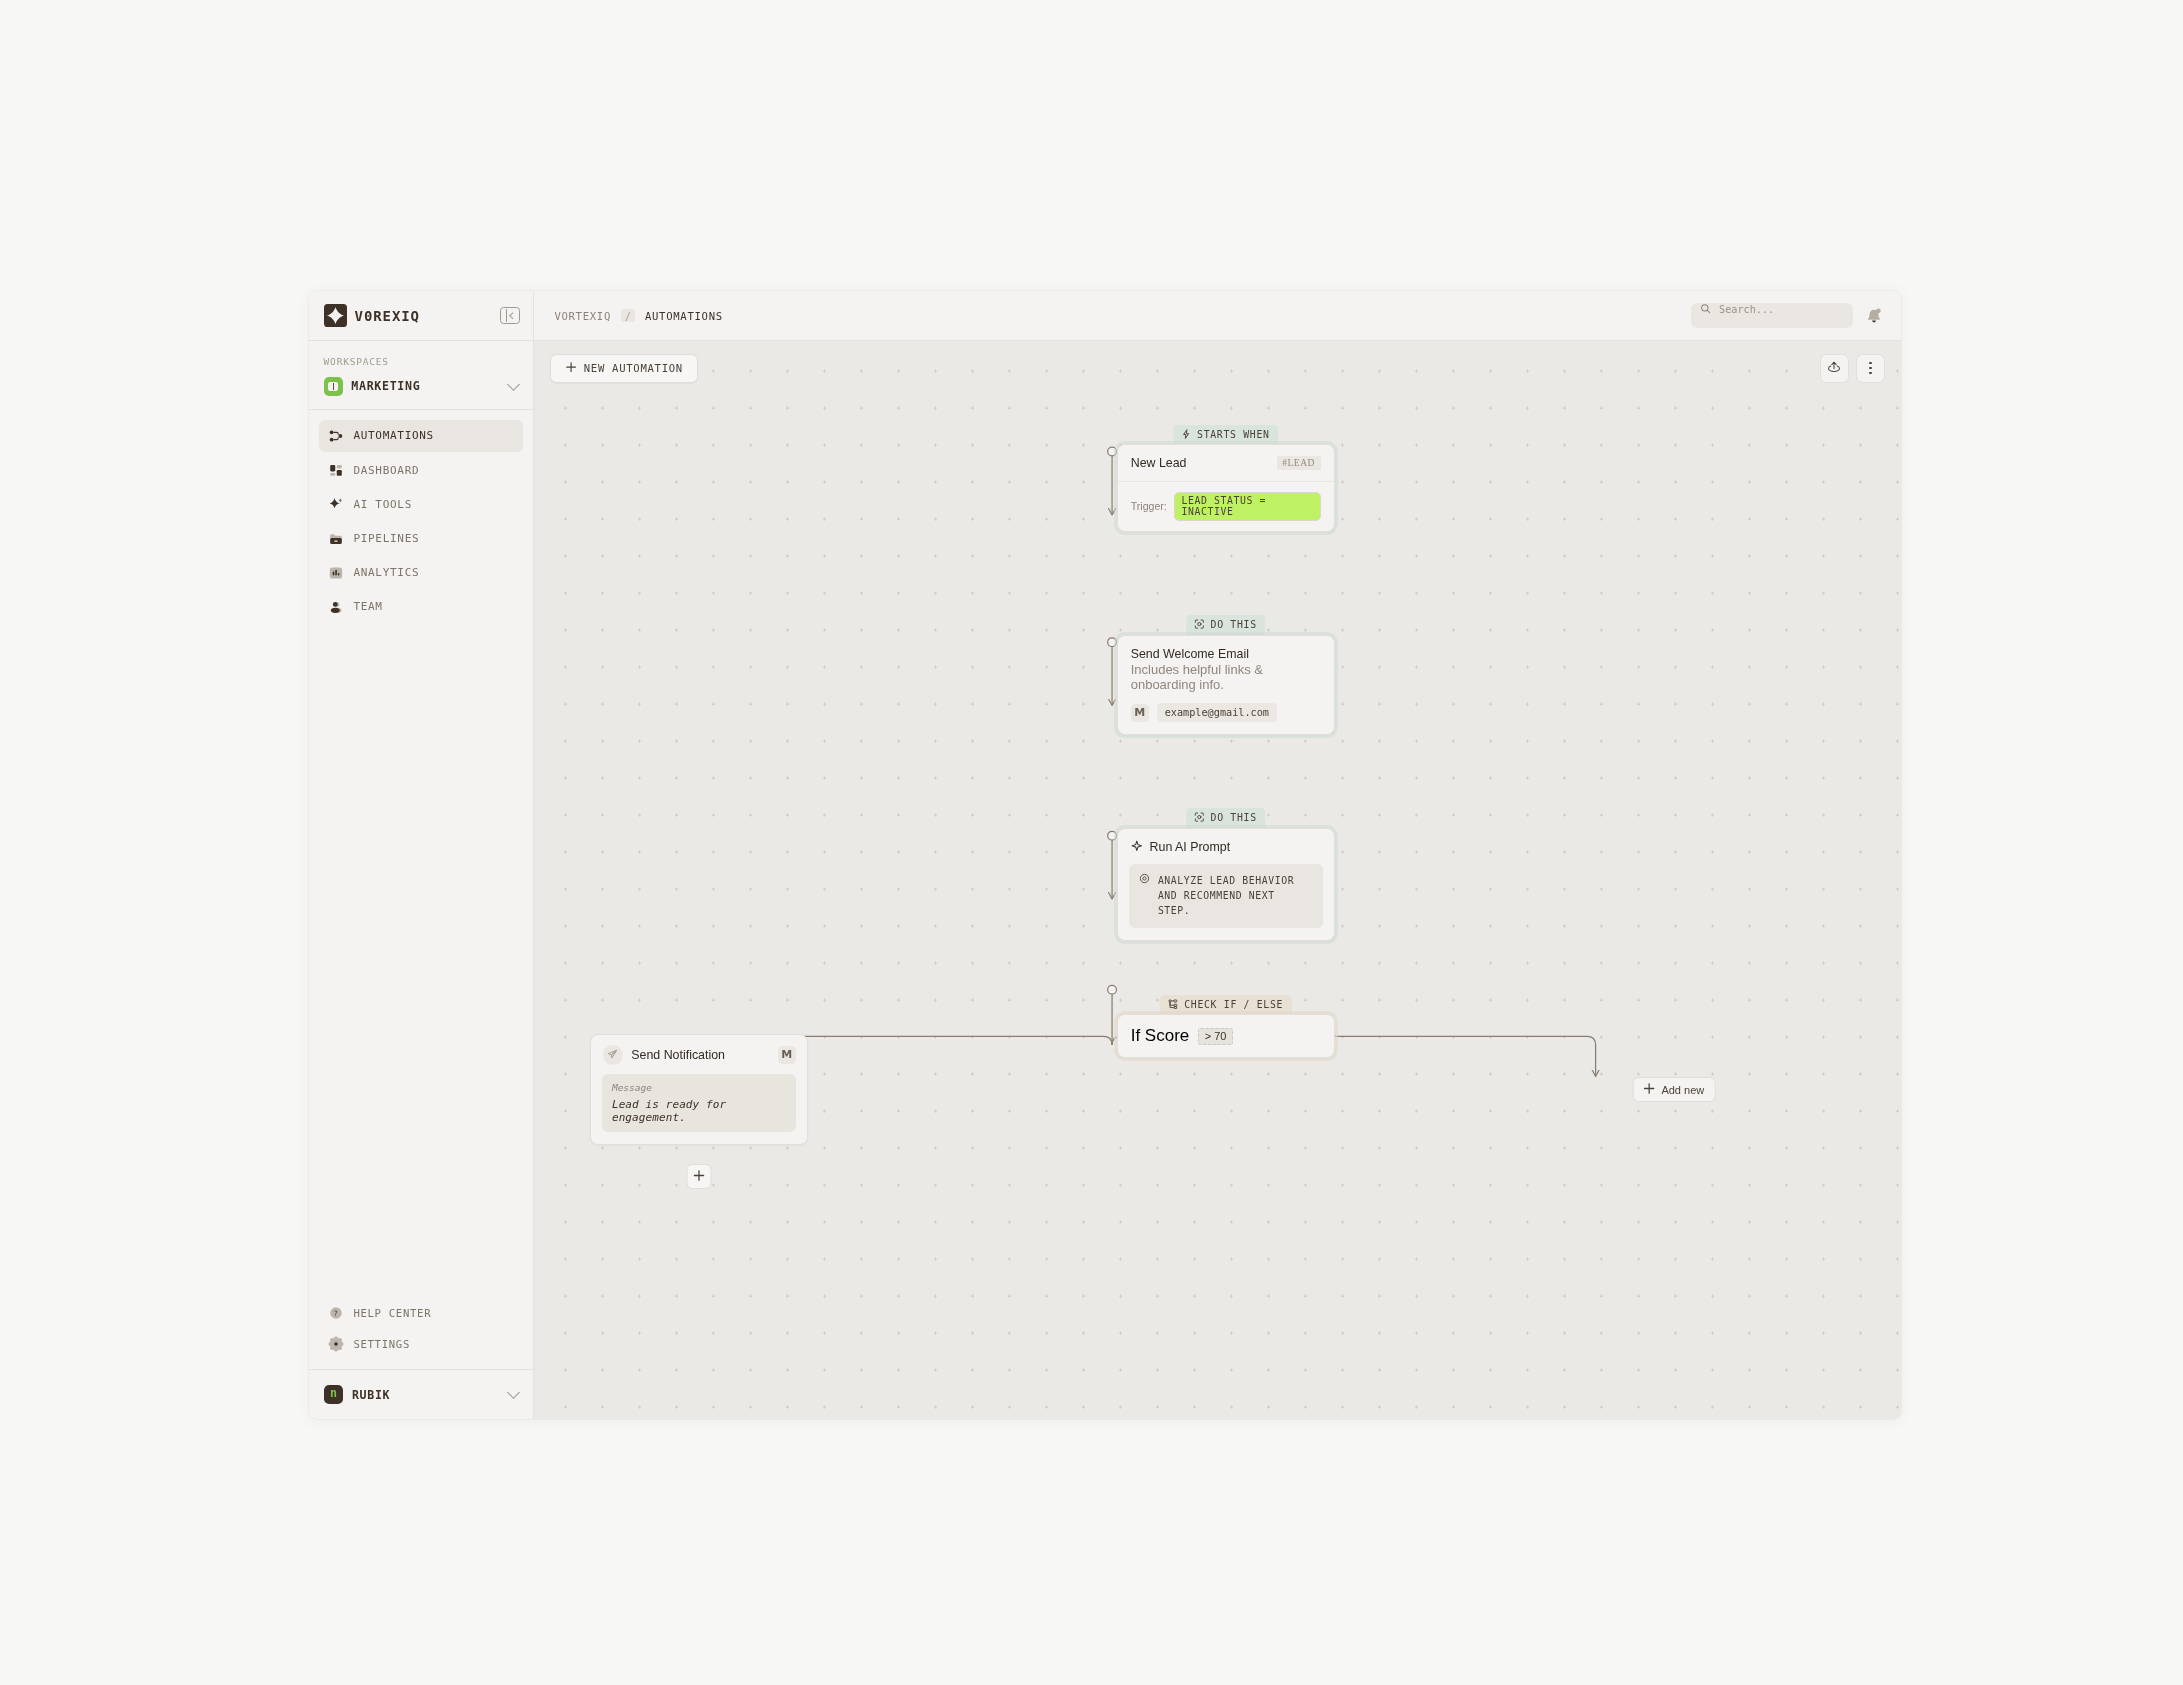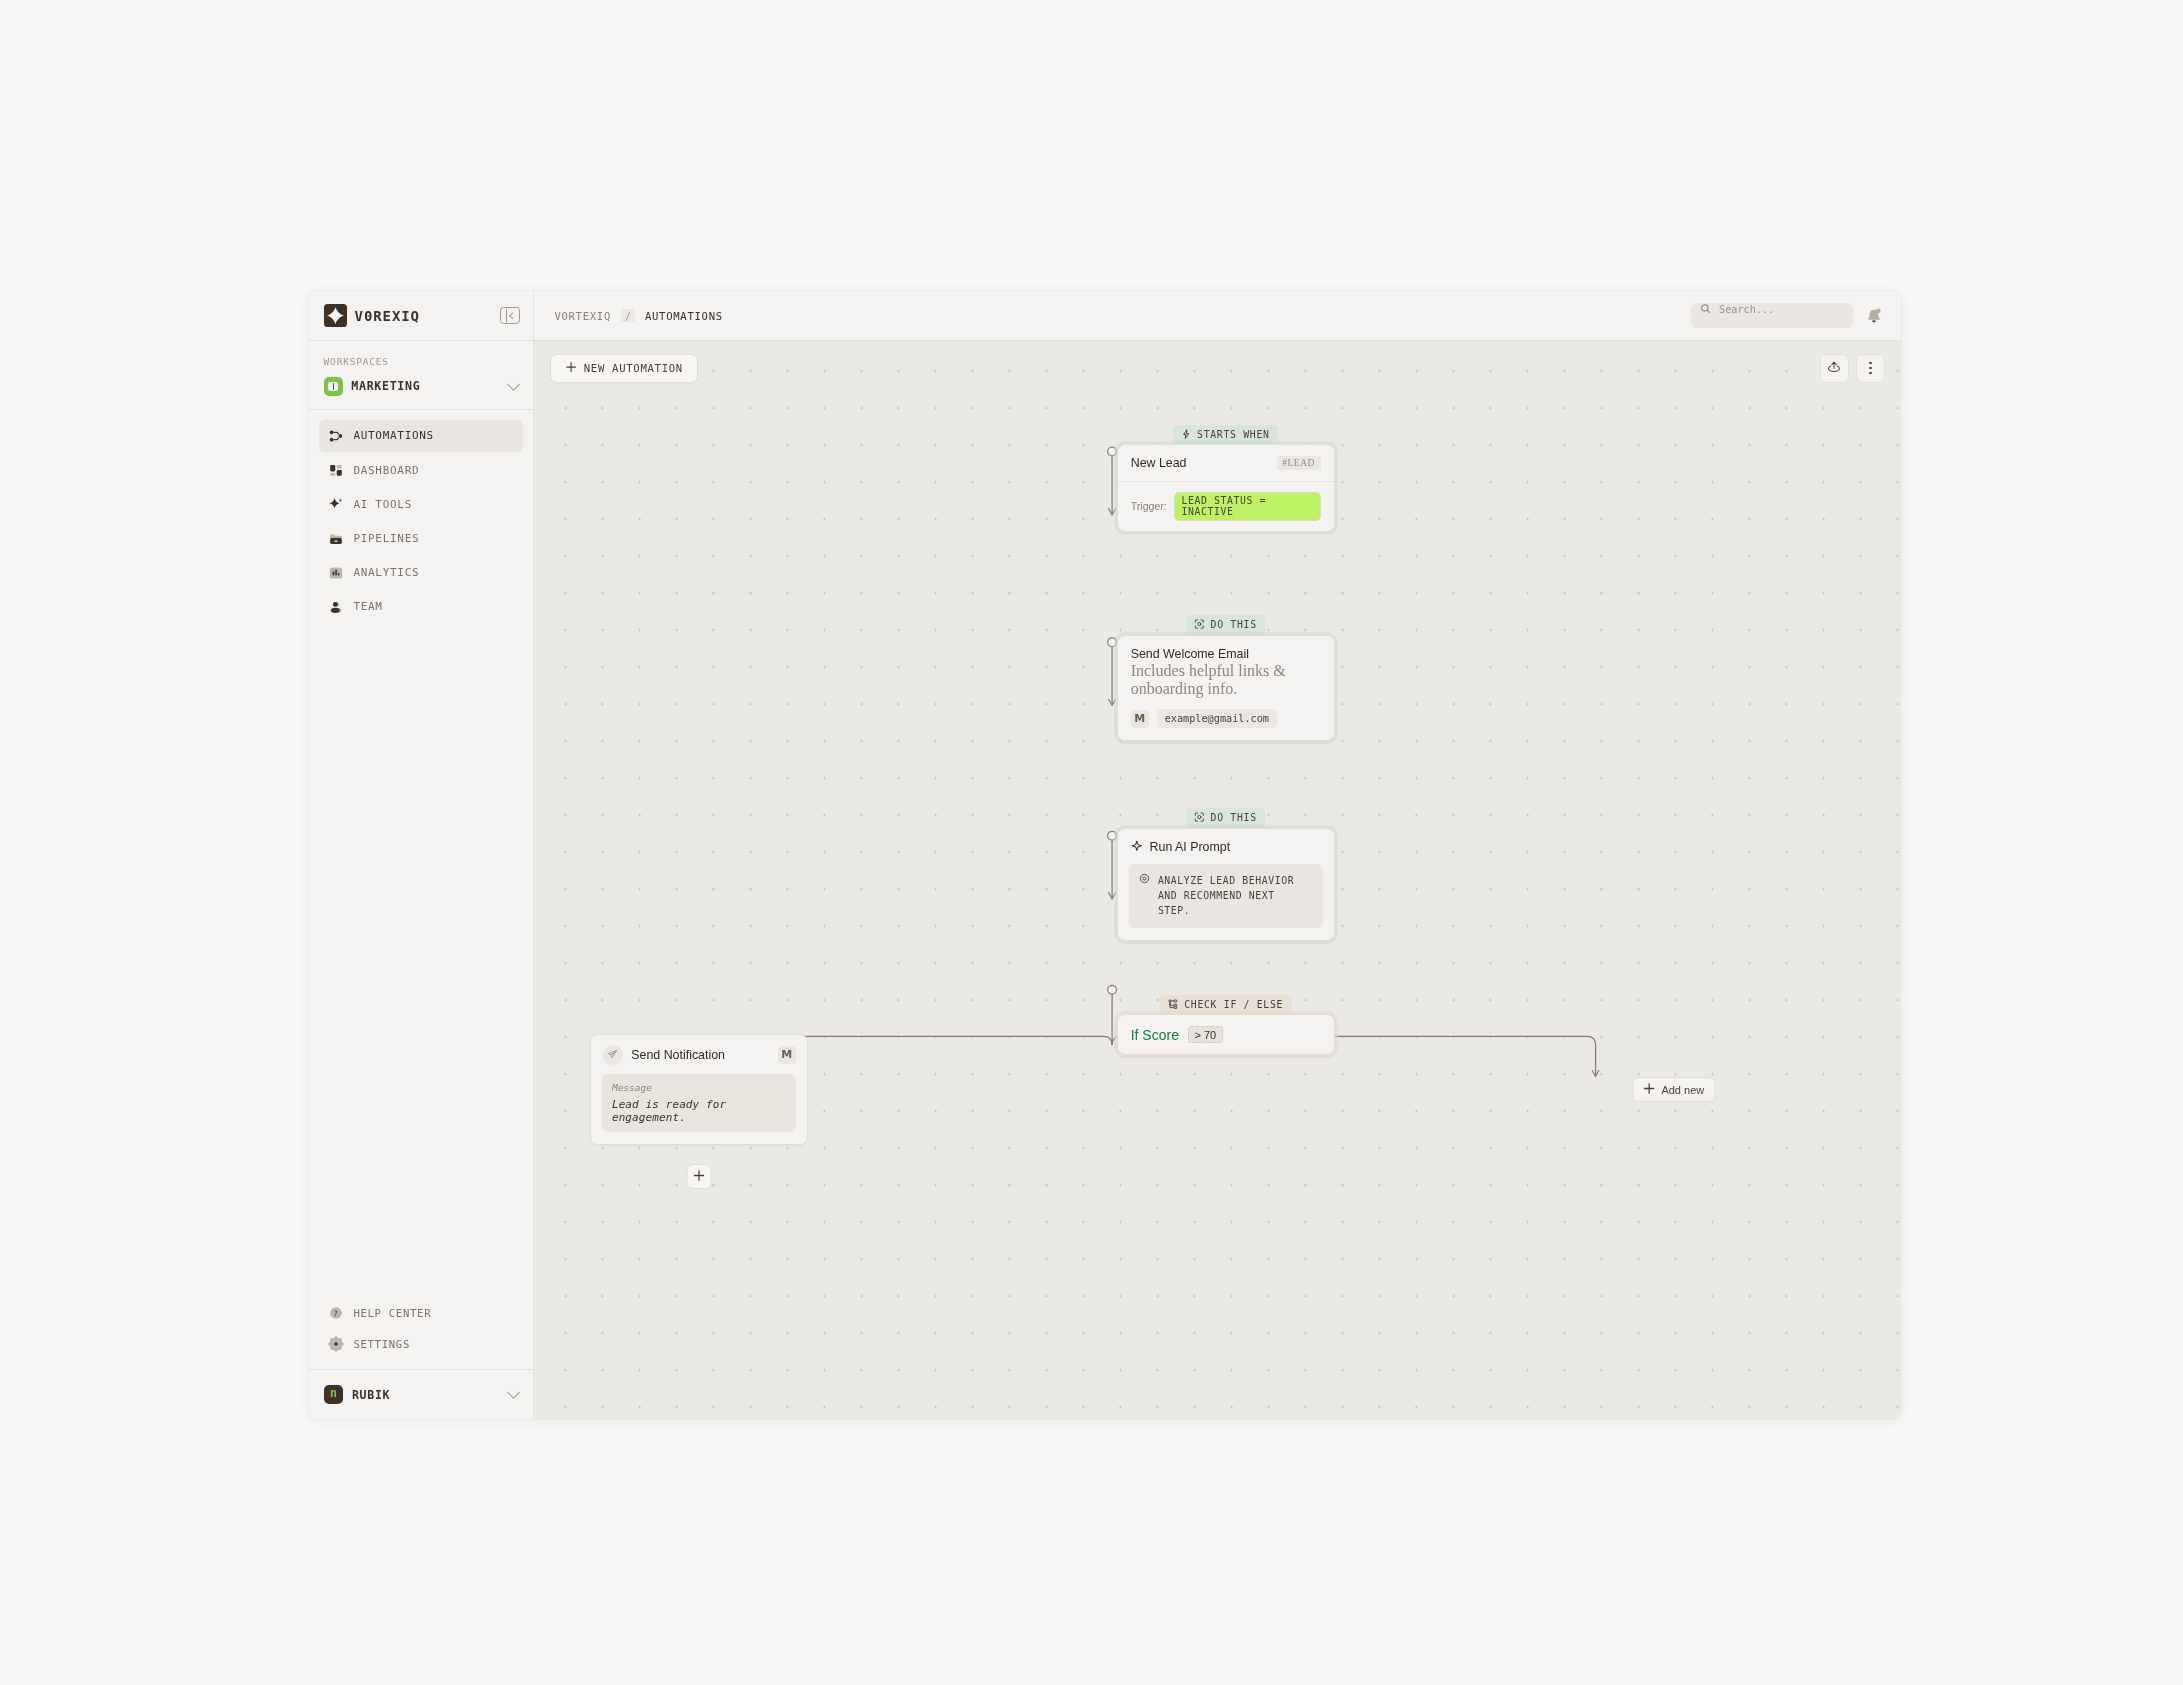--- a/index.html
+++ b/index.html
@@ -201,42 +201,42 @@
     font-family:Liberation Serif, serif;font-size:9.5px;letter-spacing:0.5px;
     color:#958b80;background:#eae7e2;border-radius:1px;padding:2.2px 5.8px;
   }
   .n-div{height:0.7px;background:#e8e5df;}
   .n-trig{display:flex;align-items:center;gap:7.3px;padding:9.5px 13px;}
   .n-trig-lbl{font-size:10.6px;color:#8c8278;}
   .chip{
     font-family:"DejaVu Sans Mono", monospace;font-size:9.8px;letter-spacing:0.6px;color:#4b4137;
     background:#bef264;border:0.7px solid #ded6c9;border-radius:5px;padding:2.9px 6.5px;
   }
-  .n-sub{font-size:16px;color:#90867c;padding:0 13px 0 13px;margin-top:-4.4px;font-family:Liberation Serif, serif;}
+  .n-sub{font-size:13px;color:#90867c;padding:0 13px 0 13px;margin-top:-4.4px;}
   .n-mail{display:flex;align-items:center;gap:8px;padding:11px 13px 12.4px 13px;}
   .mail-ic{
     width:18px;height:18px;border-radius:4.4px;background:#eae7e2;flex:none;
     display:flex;align-items:center;justify-content:center;
     font-family:"DejaVu Sans", sans-serif;font-size:11px;font-weight:700;color:#6b6055;
   }
   .mail-val{
     font-family:"DejaVu Sans Mono", monospace;font-size:10.2px;color:#4b4137;
     background:#ebe8e3;border-radius:4.4px;padding:3.6px 8px;
   }
   .n-ai-head{display:flex;align-items:center;gap:7.3px;padding:11px 19px 0 13px;}
   .n-prompt{
     margin:9.5px 11px 11.6px 11px;background:#e9e6e1;border-radius:5.8px;
     display:flex;gap:8px;padding:9.5px 10.2px;
   }
   .n-prompt-txt{
     font-family:"DejaVu Sans Mono", monospace;font-size:9.8px;letter-spacing:0.6px;
     color:#4b4137;line-height:1.55;
   }
   .n-if{display:flex;align-items:center;gap:8.7px;padding:11px 13px;}
-  .n-if-lbl{font-size:14px;color:#15803d;}
+  .n-if-lbl{font-size:17px;color:#000000;}
   .n-if-val{
     font-family:Liberation Sans, sans-serif;font-size:11px;color:#3d3128;
     background:#e5e3dc;border:0.7px dashed #cfcabf;border-radius:2.9px;padding:1.5px 5.8px;
   }
   .n-note-head{display:flex;align-items:center;gap:8.7px;padding:10.2px 11.6px 0 11.6px;}
   .plane-ic{
     width:19.6px;height:19.6px;border-radius:50%;background:#eae7e2;flex:none;
     display:flex;align-items:center;justify-content:center;
   }
   .n-msg{

